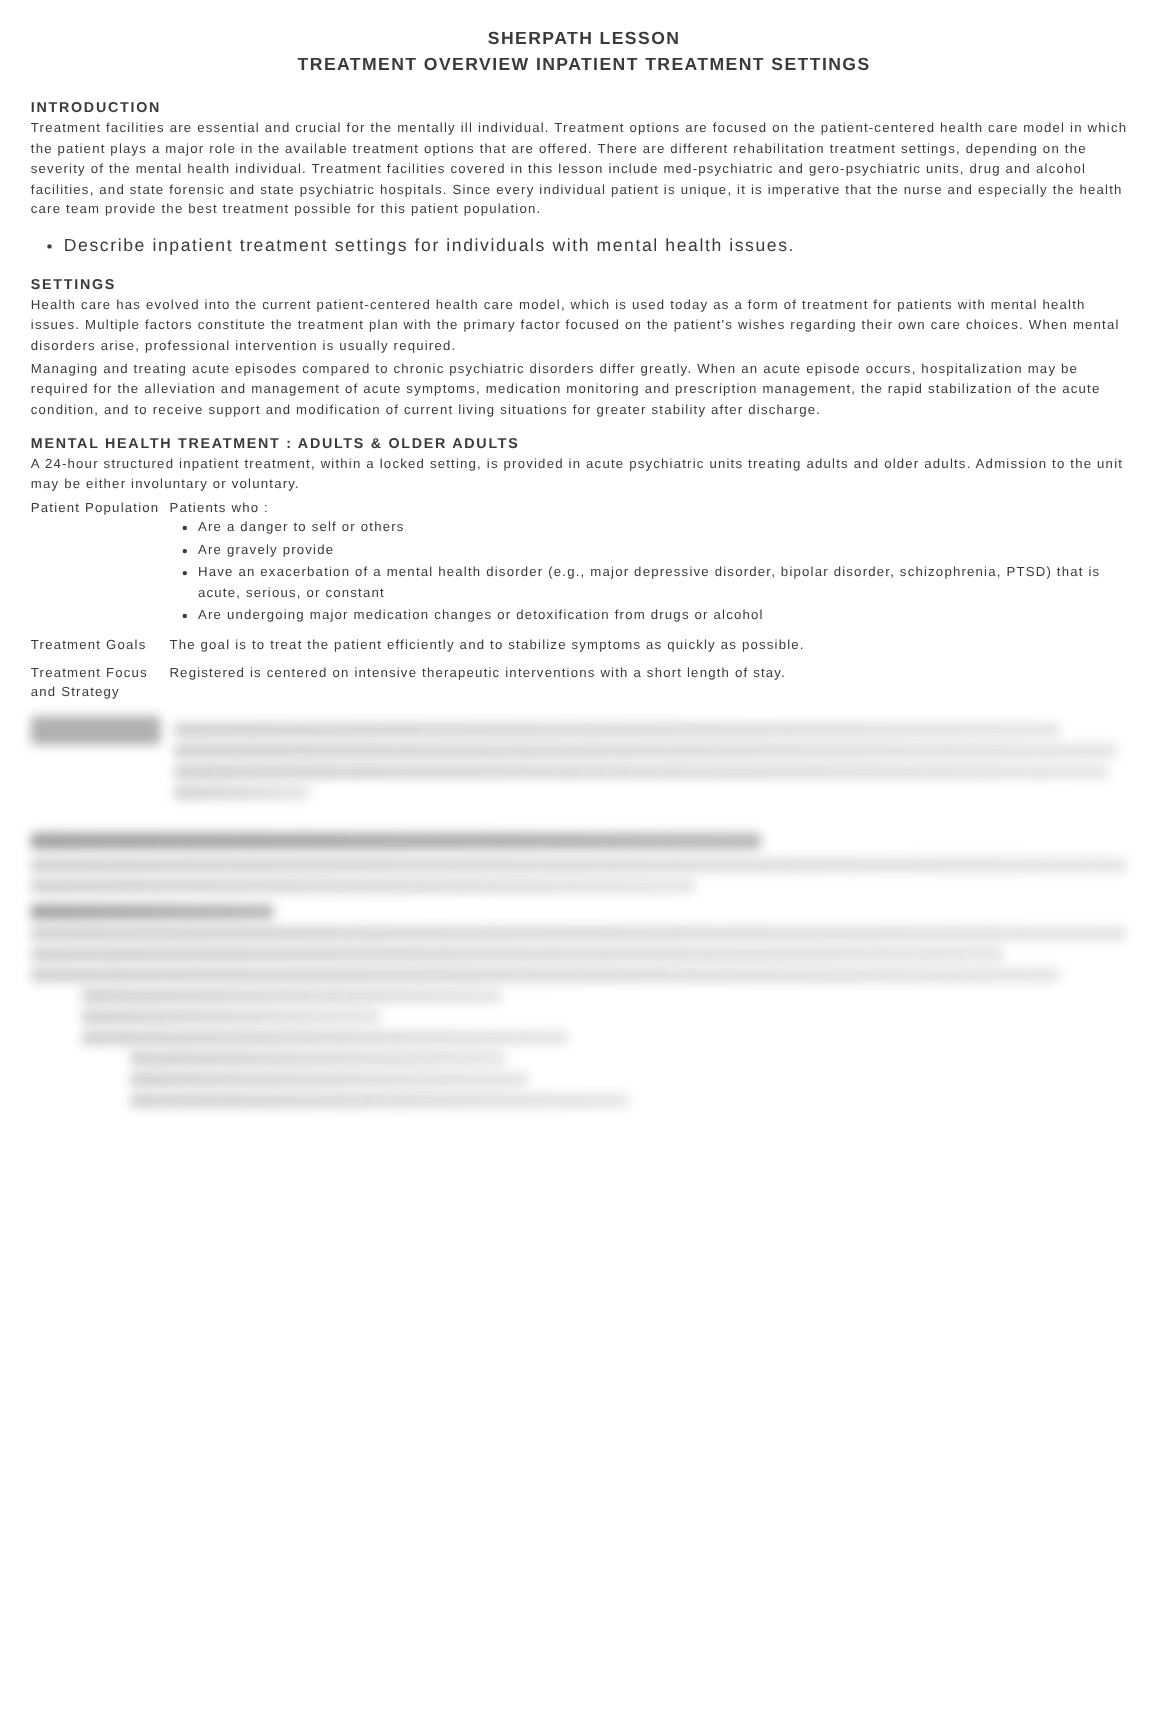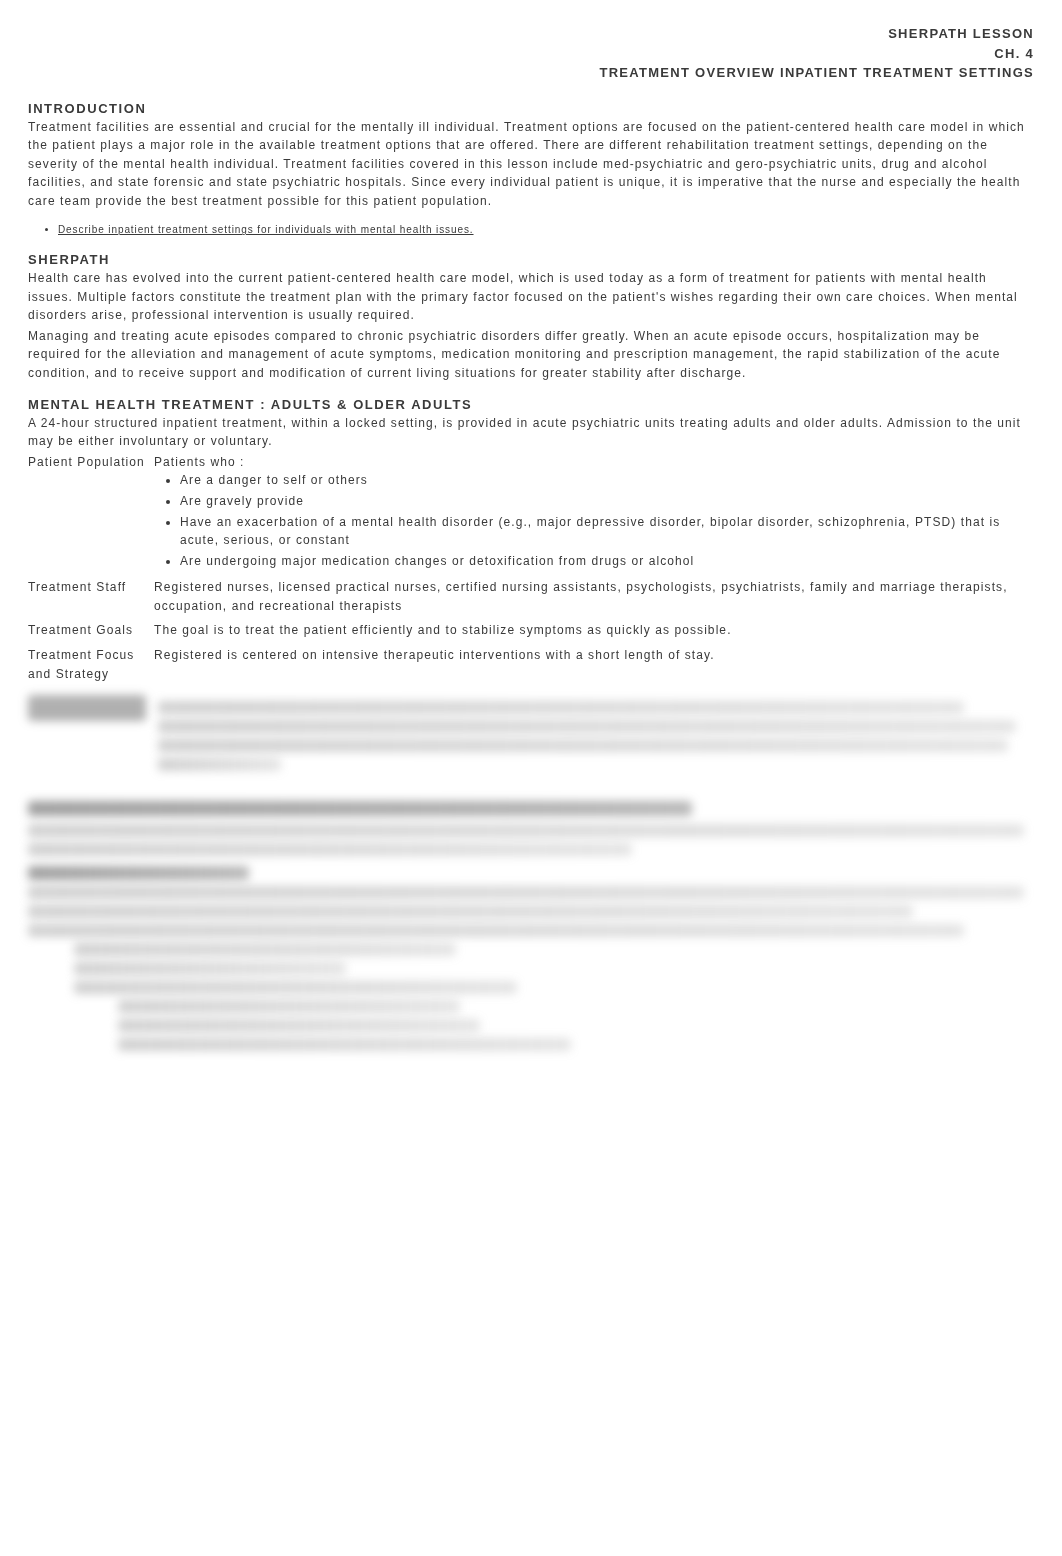--- a/index.html
+++ b/index.html
@@ -8,23 +8,23 @@
     width: 1062px;
     background: #ffffff;
     font-family: Verdana, Geneva, sans-serif;
     color: #3a3a3a;
     letter-spacing: 0.08em;
   }
   .page {
     padding: 24px 28px 60px 28px;
   }
   .header {
-    text-align: right;
+    text-align: center;
     font-weight: 700;
-    font-size: 13px;
+    font-size: 16px;
     line-height: 1.5;
     margin-bottom: 18px;
   }
   .header .line {
     display: block;
   }
   h2.section {
     font-size: 13px;
     font-weight: 700;
     margin: 14px 0 2px 0;
@@ -32,24 +32,23 @@
   }
   p.body {
     font-size: 12px;
     line-height: 1.55;
     margin: 2px 0 12px 0;
     letter-spacing: 0.09em;
   }
   ul.bullets {
     margin: 12px 0 10px 30px;
     padding: 0;
-    font-size: 10px;
+    font-size: 16px;
     line-height: 1.55;
     letter-spacing: 0.09em;
-    text-decoration: underline;
   }
   ul.bullets li {
     margin: 0 0 2px 0;
   }
   table.info {
     border-collapse: collapse;
     width: 100%;
     font-size: 12px;
     line-height: 1.55;
     letter-spacing: 0.09em;
@@ -118,54 +117,49 @@
     flex: 1;
   }
 </style>
 </head>
 <body>
 
 <div class="page">
 
   <div class="header">
     <span class="line">SHERPATH LESSON</span>
-    <span class="line">CH. 4</span>
     <span class="line">TREATMENT OVERVIEW INPATIENT TREATMENT SETTINGS</span>
   </div>
 
   <h2 class="section">INTRODUCTION</h2>
   <p class="body">Treatment facilities are essential and crucial for the mentally ill individual. Treatment options are focused on the patient-centered health care model in which the patient plays a major role in the available treatment options that are offered. There are different rehabilitation treatment settings, depending on the severity of the mental health individual. Treatment facilities covered in this lesson include med-psychiatric and gero-psychiatric units, drug and alcohol facilities, and state forensic and state psychiatric hospitals. Since every individual patient is unique, it is imperative that the nurse and especially the health care team provide the best treatment possible for this patient population.</p>
   <ul class="bullets">
     <li>Describe inpatient treatment settings for individuals with mental health issues.</li>
   </ul>
 
-  <h2 class="section">SHERPATH</h2>
+  <h2 class="section">SETTINGS</h2>
   <p class="body" style="margin-bottom:2px;">Health care has evolved into the current patient-centered health care model, which is used today as a form of treatment for patients with mental health issues. Multiple factors constitute the treatment plan with the primary factor focused on the patient's wishes regarding their own care choices. When mental disorders arise, professional intervention is usually required.</p>
   <p class="body">Managing and treating acute episodes compared to chronic psychiatric disorders differ greatly. When an acute episode occurs, hospitalization may be required for the alleviation and management of acute symptoms, medication monitoring and prescription management, the rapid stabilization of the acute condition, and to receive support and modification of current living situations for greater stability after discharge.</p>
 
   <h2 class="section">MENTAL HEALTH TREATMENT : ADULTS &amp; OLDER ADULTS</h2>
   <p class="body" style="margin-bottom:2px;">A 24-hour structured inpatient treatment, within a locked setting, is provided in acute psychiatric units treating adults and older adults. Admission to the unit may be either involuntary or voluntary.</p>
 
   <table class="info">
     <tbody>
         <tr>
       <td class="label">Patient Population</td>
       <td>
         <span>Patients who :</span>
         <ul>
           <li>Are a danger to self or others</li>
           <li>Are gravely provide</li>
           <li>Have an exacerbation of a mental health disorder (e.g., major depressive disorder, bipolar disorder, schizophrenia, PTSD) that is acute, serious, or constant</li>
           <li>Are undergoing major medication changes or detoxification from drugs or alcohol</li>
         </ul>
       </td>
-    </tr>
-    <tr>
-      <td class="label">Treatment Staff</td>
-      <td>Registered nurses, licensed practical nurses, certified nursing assistants, psychologists, psychiatrists, family and marriage therapists, occupation, and recreational therapists</td>
     </tr>
     <tr>
       <td class="label">Treatment Goals</td>
       <td>The goal is to treat the patient efficiently and to stabilize symptoms as quickly as possible.</td>
     </tr>
     <tr>
       <td class="label">Treatment Focus and Strategy</td>
       <td>Registered is centered on intensive therapeutic interventions with a short length of stay.</td>
     </tr>
   </tbody>

